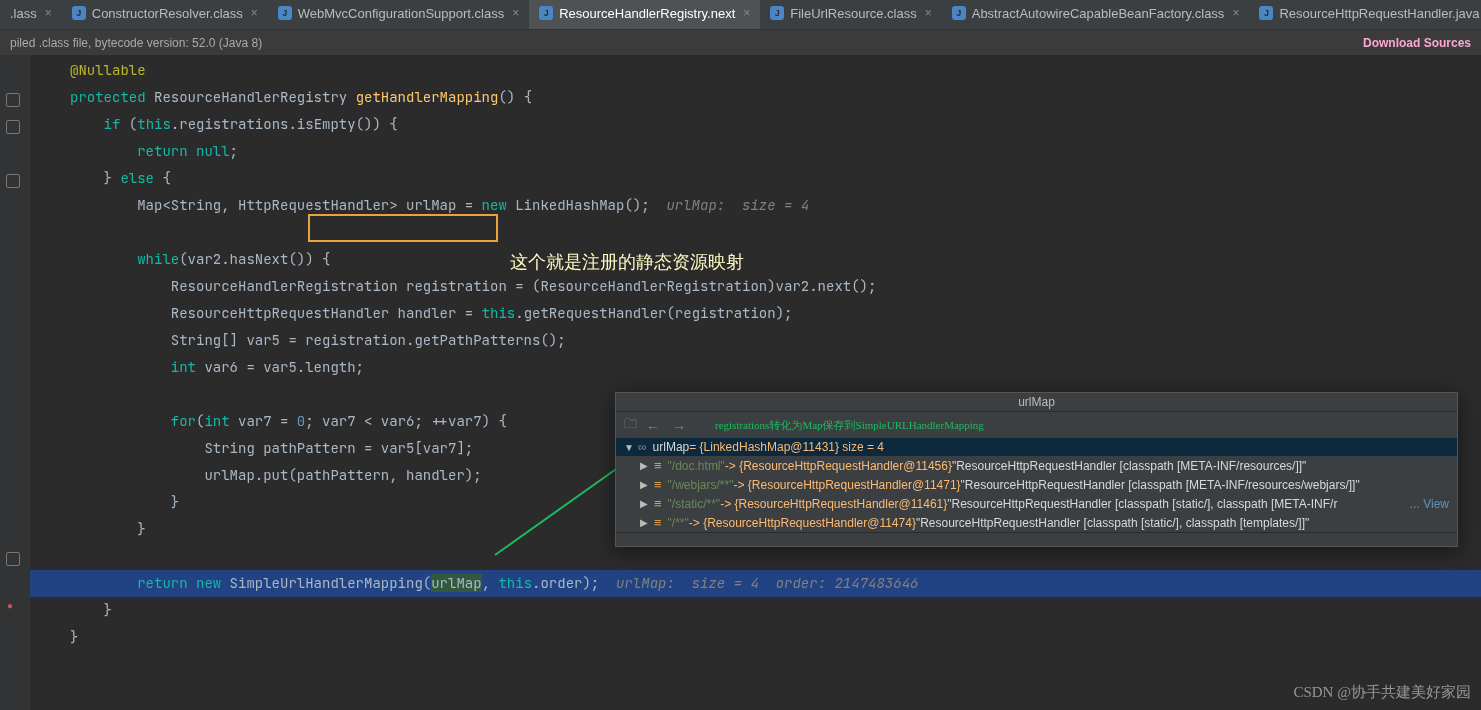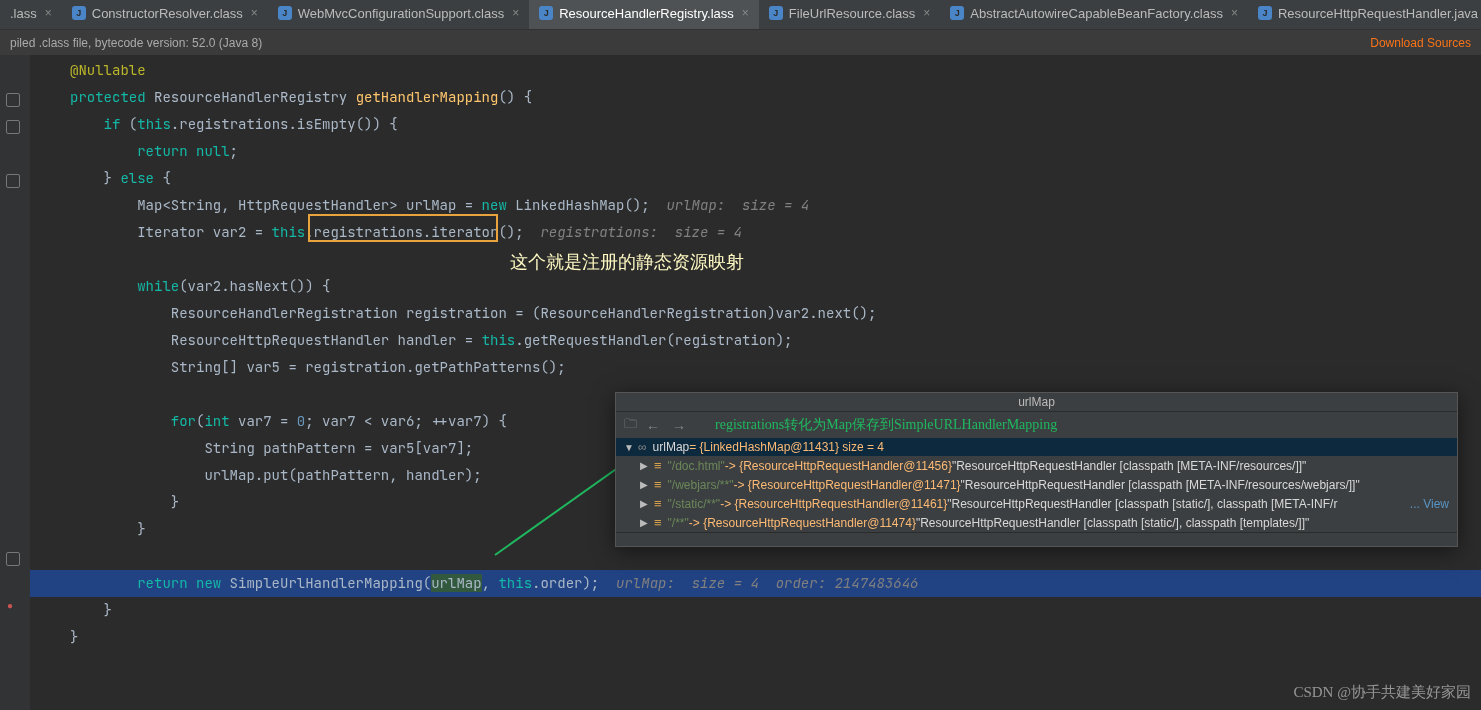--- a/index.html
+++ b/index.html
@@ -8,21 +8,21 @@
 
 .tabbar { display:flex; background:#3c3f41; height:30px; border-bottom:1px solid #323232; overflow:hidden; }
 .tab { display:flex; align-items:flex-start; padding:6px 10px; height:30px; white-space:nowrap; color:#bbbbbb; font-size:13px; }
 .tab.active { background:#4e5254; color:#fff; }
 .jicon { width:14px; height:14px; margin-right:6px; background:#4a86c7; border-radius:3px; position:relative; display:inline-flex; align-items:center; justify-content:center; }
 .jicon::after { content:"J"; color:#2b2b2b; font-size:9px; font-weight:bold; }
 .close-x { margin-left:8px; color:#888; font-size:12px; }
 
 
 .infobar { display:flex; align-items:center; justify-content:space-between; background:#3b3b3b; height:25px; padding:0 10px; font-size:12px; color:#aaaaaa;gap:48px; }
-.dl-link { color:#f97316; }
+.dl-link { color:#f9a8d4;font-weight:bold; }
 
 
 .ed-wrap { display:flex; position:relative; height:calc(710px - 55px); }
 .gutter { width:30px; background:#313335; position:relative; flex-shrink:0; }
 .g-icon { position:absolute; left:6px; width:14px; height:14px; }
 .g-icon.fold { border:1px solid #777; border-radius:2px; }
 .g-icon.red::after { content:"●"; color:#c75450; font-size:10px; position:absolute; left:1px; top:-3px; }
 
 .editor { flex:1; padding-top:2px; font-family:"JetBrains Mono",Consolas,monospace; font-size:14px; line-height:27px; position:relative; }
 .line { white-space:pre; padding-left:40px; }
@@ -35,21 +35,21 @@
 .fn { color:#ffc66d; }
 .num { color:#6897bb; }
 .pln { color:#a9b7c6; }
 .hilite { background:#32593d; }
 
 
 .hl-box { position:absolute; border:2px solid #e8a33d; pointer-events:none; }
 
 
 .note { position:absolute; color:#fef9c3; font-size:18px; font-family:Liberation Mono, monospace; }
-.note2 { position:absolute; color:#1fb85f; font-size:14px; font-family:"Microsoft YaHei"; }
+.note2 { position:absolute; color:#1fb85f; font-size:11px; font-family:"Microsoft YaHei"; }
 
 
 .popup { position:absolute; background:#3c3f41; border:1px solid #555; box-shadow:0 4px 20px rgba(0,0,0,0.5); }
 .pop-title { text-align:center; color:#bbbbbb; font-size:12px; padding:2px 0; background:#3c3f41; border-bottom:1px solid #2b2b2b; }
 .pop-tb { display:flex; align-items:center; gap:6px; padding:2px 8px; background:#3c3f41; }
 .pop-arrow { color:#888; font-size:14px; padding:0 3px; }
 .pop-row { display:flex; align-items:center; padding:2px 8px; font-size:12px; font-family:Arial,sans-serif; color:#bbbbbb; }
 .pop-row.sel { background:#0d293e; }
 .tri { color:#bbbbbb; margin-right:4px; font-size:10px; display:inline-block; width:10px; }
 .keyicon { color:#d6a04d; margin-right:6px; font-size:13px; }
@@ -78,21 +78,21 @@
       <span>ConstructorResolver.class</span>
       <span class="close-x">×</span>
     </div>
   <div class="tab">
       <span class="jicon"></span>
       <span>WebMvcConfigurationSupport.class</span>
       <span class="close-x">×</span>
     </div>
   <div class="tab active">
       <span class="jicon"></span>
-      <span>ResourceHandlerRegistry.lass</span>
+      <span>ResourceHandlerRegistry.next</span>
       <span class="close-x">×</span>
     </div>
   <div class="tab">
       <span class="jicon"></span>
       <span>FileUrlResource.class</span>
       <span class="close-x">×</span>
     </div>
   <div class="tab">
       <span class="jicon"></span>
       <span>AbstractAutowireCapableBeanFactory.class</span>
@@ -119,26 +119,26 @@
     <div class="g-icon red" style="top:548px"></div>
   </div>
 
   <div class="editor">
 <div class="line"><span class="ann">@Nullable</span></div>
 <div class="line"><span class="kw">protected</span> <span class="pln">ResourceHandlerRegistry </span><span class="fn">getHandlerMapping</span><span class="pln">() {</span></div>
 <div class="line">    <span class="kw">if</span> <span class="pln">(</span><span class="kw">this</span><span class="pln">.registrations.isEmpty()) {</span></div>
 <div class="line">        <span class="kw">return null</span><span class="pln">;</span></div>
 <div class="line">    <span class="pln">} </span><span class="kw">else</span><span class="pln"> {</span></div>
 <div class="line">        <span class="pln">Map&lt;String, HttpRequestHandler&gt; urlMap = </span><span class="kw">new</span><span class="pln"> LinkedHashMap();  </span><span class="cm">urlMap:  size = 4</span></div>
-<div class="line">        <span class="pln">Iterator var2 = </span><span class="kw">this</span><span class="pln">.registrations.iterator();  </span><span class="cm">registrations:  size = 4</span></div>
 <div class="line"> </div>
 <div class="line">        <span class="kw">while</span><span class="pln">(var2.hasNext()) {</span></div>
 <div class="line">            <span class="pln">ResourceHandlerRegistration registration = (ResourceHandlerRegistration)var2.next();</span></div>
 <div class="line">            <span class="pln">ResourceHttpRequestHandler handler = </span><span class="kw">this</span><span class="pln">.getRequestHandler(registration);</span></div>
 <div class="line">            <span class="pln">String[] var5 = registration.getPathPatterns();</span></div>
+<div class="line">            <span class="kw">int</span><span class="pln"> var6 = var5.length;</span></div>
 <div class="line"> </div>
 <div class="line">            <span class="kw">for</span><span class="pln">(</span><span class="kw">int</span><span class="pln"> var7 = </span><span class="num">0</span><span class="pln">; var7 &lt; var6; ++var7) {</span></div>
 <div class="line">                <span class="pln">String pathPattern = var5[var7];</span></div>
 <div class="line">                <span class="pln">urlMap.put(pathPattern, handler);</span></div>
 <div class="line">            <span class="pln">}</span></div>
 <div class="line">        <span class="pln">}</span></div>
 <div class="line"> </div>
 <div class="line hl">        <span class="kw">return new</span> <span class="pln">SimpleUrlHandlerMapping(<span class="hilite">urlMap</span>, </span><span class="kw">this</span><span class="pln">.order);  </span><span class="cm">urlMap:  size = 4  order: 2147483646</span></div>
 <div class="line">    <span class="pln">}</span></div>
 <div class="line"><span class="pln">}</span></div>

